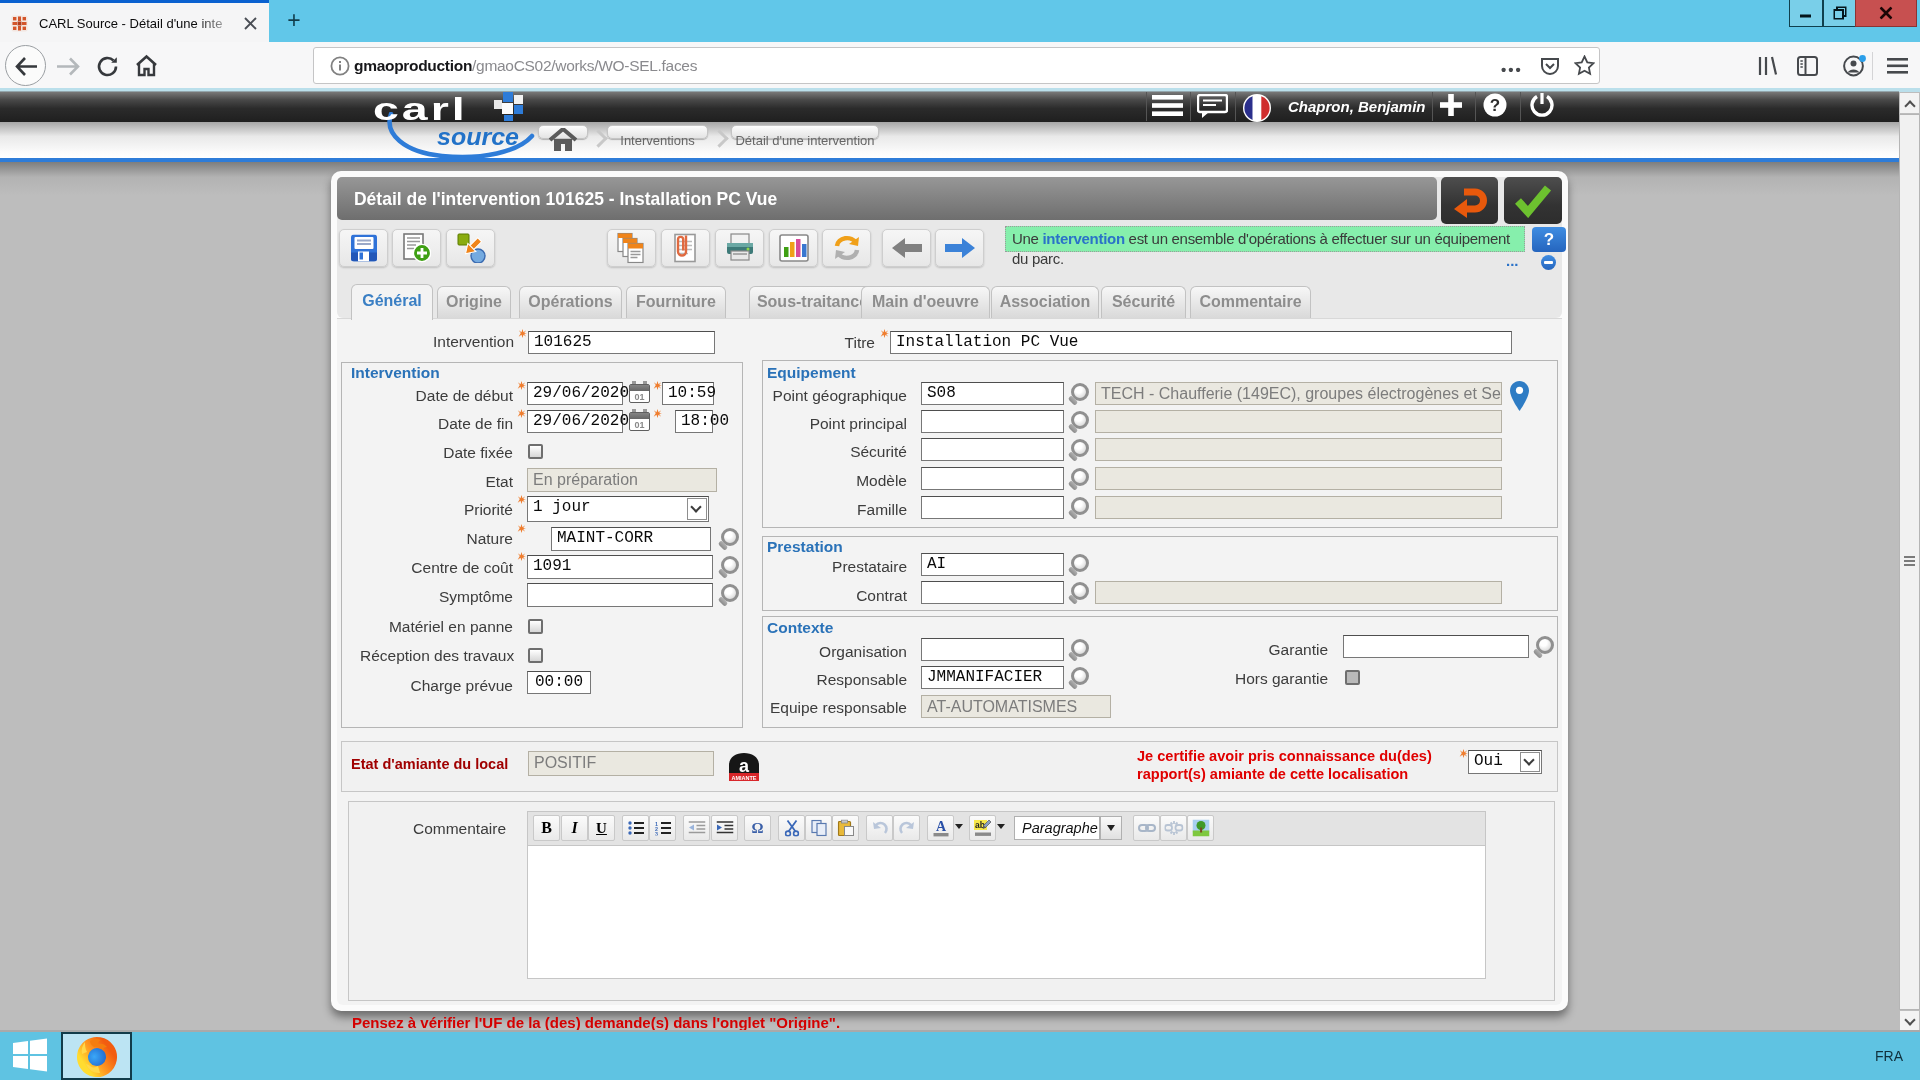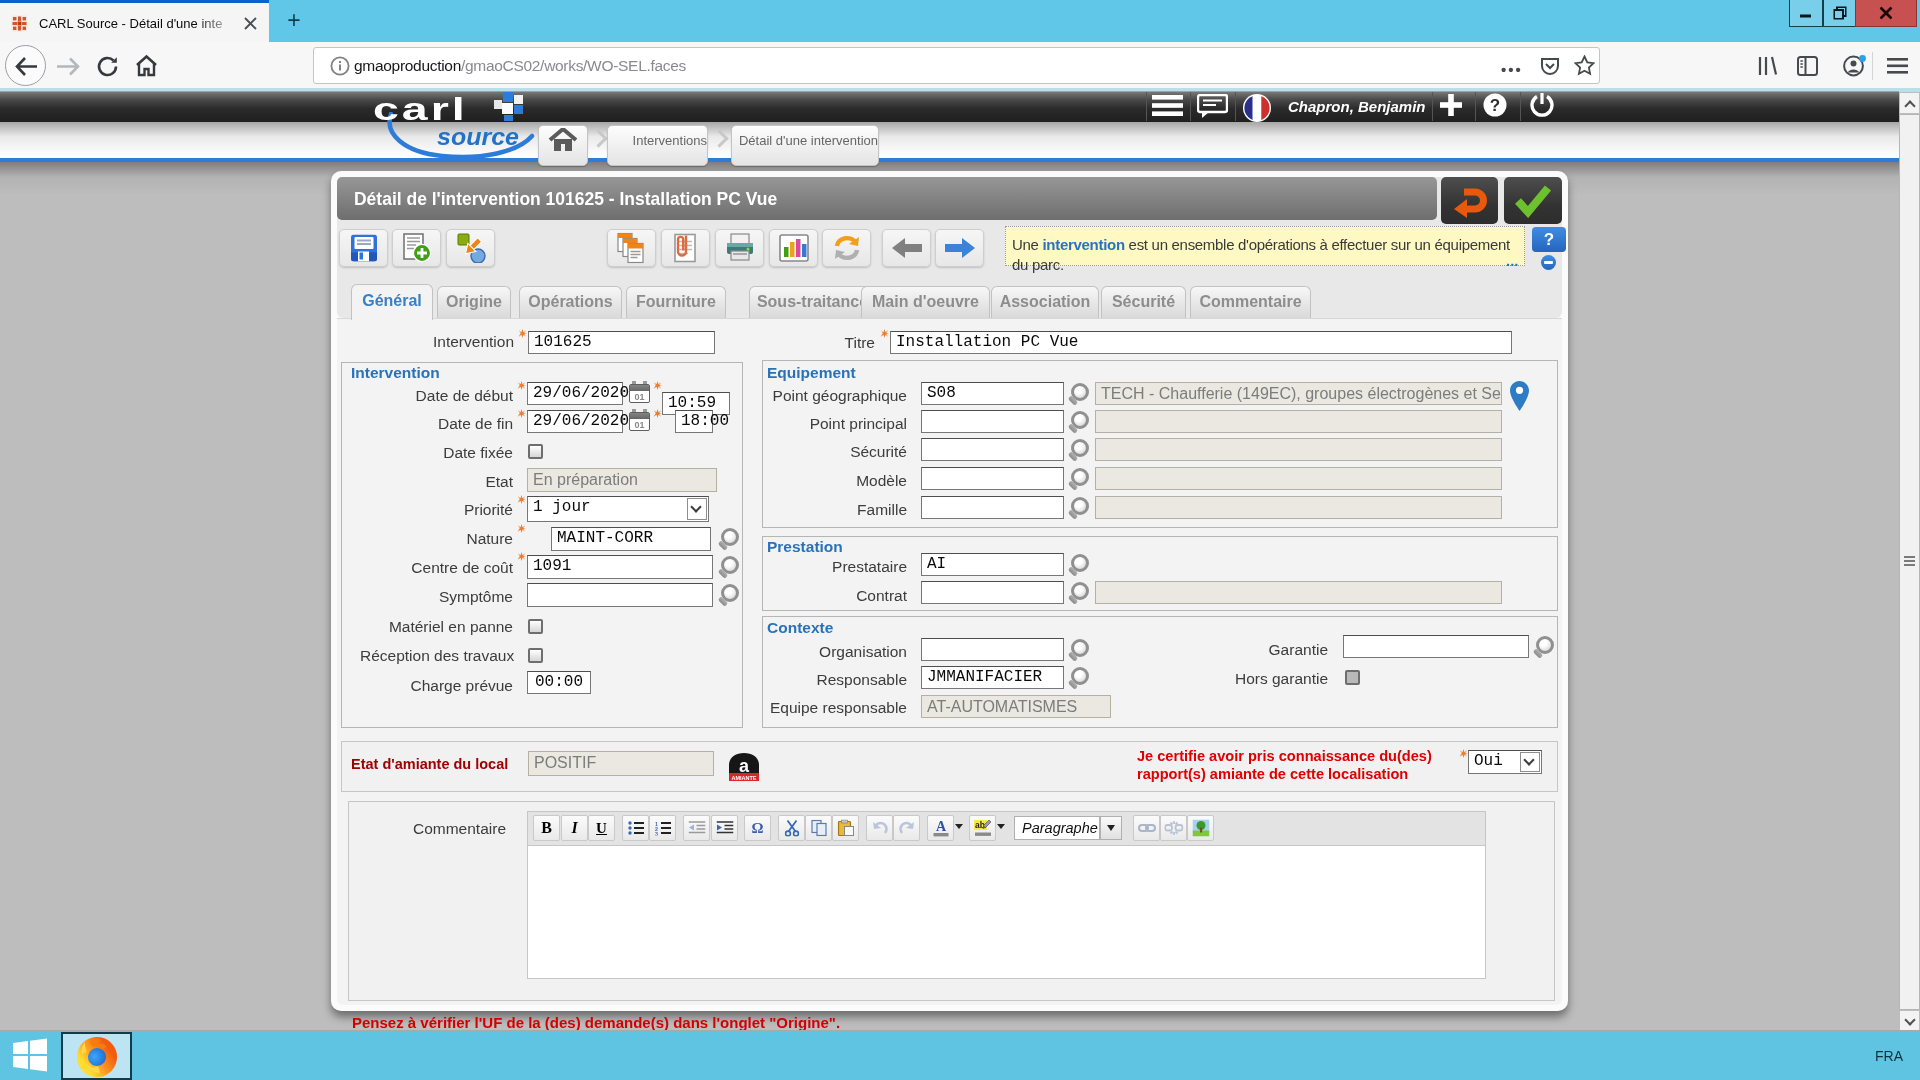--- a/index.html
+++ b/index.html
@@ -17,42 +17,42 @@
 #btnmin{left:1789px;width:34px}
 #btnmax{left:1823px;width:33px}
 #btnclose{left:1855px;width:62px;background:#c75050;border-color:#8c3333}
 .winglyph{position:absolute;left:50%;top:50%;transform:translate(-50%,-50%)}
 
 #navbar{position:absolute;left:0;top:42px;width:1920px;height:46px;background:#f7f7f8}
 #navline{position:absolute;left:0;top:88px;width:1920px;height:4px;background:#badfeb}
 #backbtn{position:absolute;left:5px;top:45px;width:41px;height:41px;border:1px solid #9a9ea2;border-radius:50%;background:#fbfbfb}
 #urlbar{position:absolute;left:313px;top:47px;width:1287px;height:37px;background:#fff;border:1px solid #c5c5c6;border-radius:3px}
 #urltext{position:absolute;left:354px;top:57px;font-size:15.5px;letter-spacing:-0.3px;color:#8a8a8e;white-space:nowrap}
-#urltext b{color:#17171a;font-weight:400}
+#urltext b{color:#17171a;font-weight:700}
 .nsep{position:absolute;left:1872px;top:52px;width:1px;height:28px;background:#d4d4d6}
 
 
 #hdrdark{position:absolute;left:0;top:91px;width:1899px;height:31px;background:linear-gradient(#787878,#4a4a4a 25%,#2b2b2b 55%,#1f1f1f);border-top:1px solid #93a5ab}
 #hdrcrumb{position:absolute;left:0;top:122px;width:1899px;height:36px;background:linear-gradient(#a6a6a6,#e9e9e9 40%,#fbfbfb 85%,#fff)}
 #hdrblue{position:absolute;left:0;top:158px;width:1899px;height:4px;background:#2e7cd8}
 #pageshadow{position:absolute;left:0;top:162px;width:1899px;height:34px;background:linear-gradient(#7e7e7e,#b3b3b3 45%,#bdbdbd)}
-.crumb{position:absolute;top:125px;height:41px;background:linear-gradient(#fdfdfd,#e4e4e4);border:1px solid #c4c4c4;border-radius:5px;font-size:13px;color:#666;text-align:right;box-shadow:0 1px 1px rgba(0,0,0,.25);white-space:nowrap}
+.crumb{position:absolute;top:125px;height:14px;background:linear-gradient(#fdfdfd,#e4e4e4);border:1px solid #c4c4c4;border-radius:5px;font-size:13px;color:#666;text-align:center;box-shadow:0 1px 1px rgba(0,0,0,.25);white-space:nowrap}
 .crumbsep{position:absolute;top:132px;width:13px;height:13px;border-top:3px solid #c8c8c8;border-right:3px solid #c8c8c8;transform:rotate(45deg)}
 .hico{position:absolute;top:94px;color:#fff}
 .hsep{position:absolute;top:92px;width:1px;height:29px;background:#555}
 
 
 #panel{position:absolute;left:331px;top:171px;width:1237px;height:840px;background:#fbfbfb;border-radius:10px;box-shadow:0 6px 9px rgba(0,0,0,.42)}
 #panelhdr{position:absolute;left:337px;top:177px;width:1225px;height:141px;background:#e8e8e8;border-radius:6px}
 #ptitle{position:absolute;left:337px;top:177px;width:1100px;height:43px;background:linear-gradient(#979797,#6e6e6e);border-radius:5px;color:#fff;font-size:19px;font-weight:bold;line-height:43px;padding-left:17px}
 .dkbtn{position:absolute;top:177px;height:47px;background:linear-gradient(#4e4e4e,#333 60%,#2d2d2d);border-radius:5px}
 #btnundo{left:1441px;width:57px}
 #btncheck{left:1504px;width:58px}
 .tbtn{position:absolute;top:229px;width:49px;height:38px;background:linear-gradient(#f6f6f6,#e7e7e7);border:1px solid #cecece;border-radius:5px;box-shadow:0 1px 2px rgba(0,0,0,.18)}
-#infobox{position:absolute;left:1005px;top:226px;width:520px;height:40px;background:#fef9c3;border:1px dotted #9a9a9a;font-size:15px;color:#3a3a3a;line-height:20px;padding:8px 6px;letter-spacing:-0.3px}
+#infobox{position:absolute;left:1005px;top:226px;width:520px;height:26px;background:#86efac;border:1px dotted #9a9a9a;font-size:15px;color:#3a3a3a;line-height:20px;padding:2px 6px;letter-spacing:-0.3px}
 #infobox b{color:#2a72c8}
 #infodots{position:absolute;left:1506px;top:252px;font-size:15px;color:#2a72c8;font-weight:bold}
 #qbtn{position:absolute;left:1532px;top:227px;width:34px;height:25px;background:linear-gradient(#3f8de2,#2565be);border-radius:4px;color:#fff;font-weight:bold;font-size:17px;text-align:center;line-height:25px}
 #qdot{position:absolute;left:1541px;top:255px;width:15px;height:15px;background:linear-gradient(#3f8de2,#2565be);border-radius:50%}
 #qdot::after{content:"";position:absolute;left:3px;top:6px;width:9px;height:3px;background:#fff;border-radius:1px}
 
 
 .tab{position:absolute;top:286px;height:32px;background:linear-gradient(#f7f7f7,#d9d9d9);border:1px solid #c2c2c2;border-bottom:none;border-radius:6px 6px 0 0;font-size:16px;font-weight:bold;color:#8d8d8d;text-align:center}
 #tabactive{top:284px;height:36px;background:#f3f3f3;color:#3a7fc4;z-index:3}
 #formarea{position:absolute;left:337px;top:318px;width:1225px;height:687px;background:#f3f3f3;border-radius:0 0 6px 6px;border-top:1px solid #d8d8d8}
@@ -400,21 +400,21 @@
 
 <div class="fs" style="left:341px;top:362px;width:402px;height:366px"></div>
 <div class="leg" style="left:351px;top:364px">Intervention</div>
 
 <div class="lbl" style="left:380px;top:387px;width:133px">Date de début</div>
 <div class="ast" style="left:517px;top:381px"></div>
 <div class="inp" style="left:527px;top:382px;width:96px;height:23px">29/06/2020</div>
 <span class="pin" style="left:629px;top:381px"></span>
 <span class="cal" style="left:629px;top:384px"></span>
 <div class="ast" style="left:653px;top:381px"></div>
-<div class="inp" style="left:662px;top:392px;width:68px;height:23px">10:59</div>
+<div class="inp" style="left:662px;top:382px;width:52px;height:23px">10:59</div>
 
 <div class="lbl" style="left:380px;top:415px;width:133px">Date de fin</div>
 <div class="ast" style="left:517px;top:409px"></div>
 <div class="inp" style="left:527px;top:410px;width:96px;height:23px">29/06/2020</div>
 <span class="pin" style="left:629px;top:409px"></span>
 <span class="cal" style="left:629px;top:412px"></span>
 <div class="ast" style="left:653px;top:409px"></div>
 <div class="inp" style="left:675px;top:410px;width:38px;height:23px">18:00</div>
 
 <div class="lbl" style="left:380px;top:444px;width:133px">Date fixée</div>

